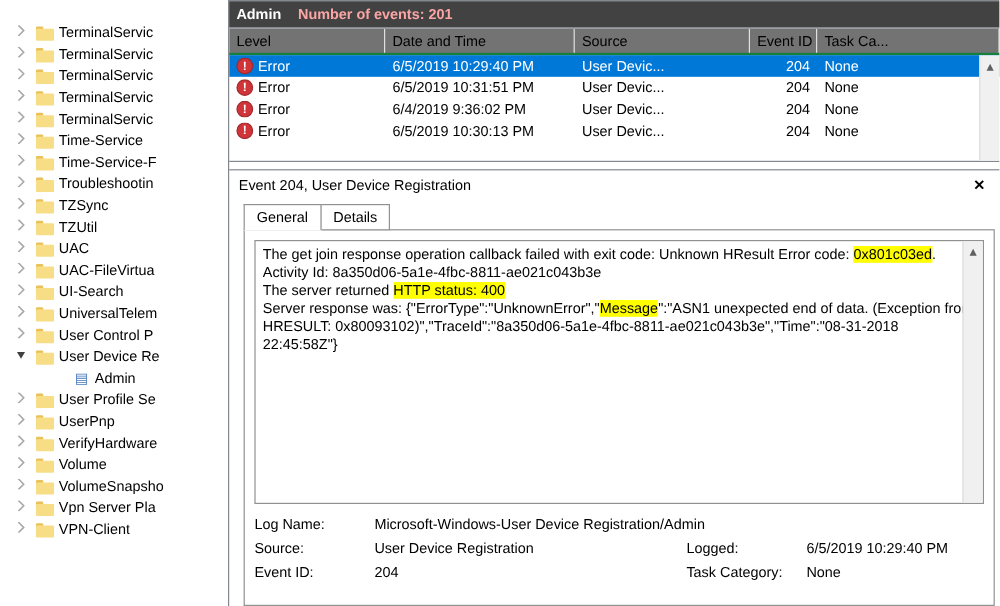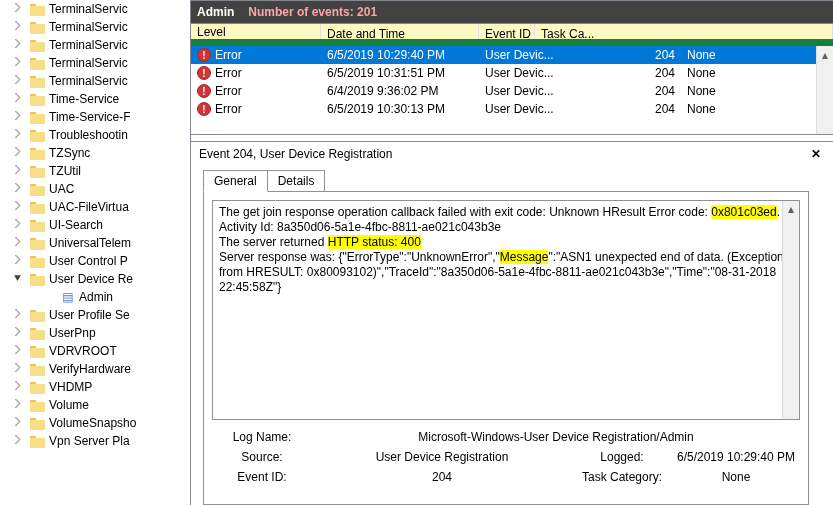--- a/index.html
+++ b/index.html
@@ -1,34 +1,34 @@
 <!DOCTYPE html>
 <html><head>
 <meta charset="utf-8">
 <style>
   * { box-sizing: border-box; font-family: "Segoe UI", Tahoma, sans-serif; font-size: 12px; }
   body { margin: 0; width: 833px; height: 505px; background: #fff; overflow: hidden; display: flex; }
-  .tree-pane { width: 190px; height: 466px; border-right: 1px solid #fff; overflow: hidden; padding-top: 0; background:#fff;}
+  .tree-pane { width: 190px; height: 466px; border-right: 1px solid #fff; overflow: hidden; padding-top: 18px; background:#fff;}
   .tree-item { display: flex; align-items: center; height: 18px; padding-left: 30px; cursor: default; white-space: nowrap; position: relative; }
   .tree-item.admin { padding-left: 60px; background:#fff; }
   .chevron { position:absolute; left:12px; top:2px; width:10px; height:10px; display:flex; align-items:center; justify-content:center; color:#a9a9a9;}
   .tree-item.expanded .chevron { color:#404040; }
   .chevron svg { width:9px; height:9px; }
   .folder-ico { width:16px; height:14px; margin-right:3px; position:relative; }
   .folder-ico::before { content:""; position:absolute; top:2px; left:0; width:6px; height:3px; background:#e8c258; border-radius:1px 1px 0 0;}
   .folder-ico::after { content:""; position:absolute; top:4px; left:0; width:15px; height:10px; background:#f7dd86; border:0 solid #d6b24c; border-radius:1px;}
   .admin-ico { width:16px; height:14px; margin-right:3px; display:flex; align-items:center; justify-content:center; color:#4a7abc; }
   .tree-label { overflow:hidden; text-overflow:clip; }
 
   .right-pane { flex:1; display:flex; flex-direction:column; border:1px solid #828790; border-right:none; border-bottom:none;}
   .header-bar { height:22px; background:#424242; color:#fff; display:flex; align-items:center; padding-left:6px; font-size:12px; }
   .header-bar .count { margin-left:14px; color:#fca5a5; font-weight:bold;}
   .header-bar .title { font-weight:bold;}
   .events-table { height:112px; overflow:hidden; position:relative; border:1px solid #828790; border-left:none; border-right:none;}
-  .thead { display:flex; height:22px; background:#fef9c3; border-bottom:7px solid #15803d; }
+  .thead { display:flex; height:22px; background:#737373; border-bottom:2px solid #15803d; }
   .th { padding:3px 6px; border-right:1px solid #e0e0e0; overflow:hidden; white-space:nowrap; }
   .th.right { text-align:right; }
   .tbody { }
   .trow { display:flex; height:18px; align-items:center; }
   .trow.sel { background:#0078d7; color:#fff; }
   .td { padding:0 6px; overflow:hidden; white-space:nowrap; text-overflow:ellipsis; }
   .td.right { text-align:right; }
   .err-ico { width:14px; height:14px; border-radius:50%; background:#d13438; display:inline-flex; align-items:center; justify-content:center; color:#fff; font-weight:bold; font-size:10px; margin-right:4px; border:1px solid #a02a2e;}
   .c-level{width:130px; display:flex; align-items:center;}
   .c-date{width:158px;}
@@ -37,25 +37,25 @@
   .c-cat{flex:1;}
   .vscroll { position:absolute; right:0; top:22px; bottom:0; width:17px; background:#f0f0f0; border-left:1px solid #dcdcdc;}
   .varrow { height:17px; display:flex; align-items:center; justify-content:center; color:#606060; }
   .detail-pane { flex:1; border:1px solid #828790; border-left:none; border-right:none; border-bottom:none; margin-top:6px; display:flex; flex-direction:column; padding:2px 0 0 0;}
   .detail-title-row { display:flex; align-items:center; padding:3px 8px;gap:48px; }
   .detail-title { flex:1; font-size:12px; }
   .close-x { width:14px; height:14px; font-weight:bold; cursor:pointer; }
   .tabs { display:flex; margin:6px 0 0 12px;align-items:center; }
   .tab { padding:3px 10px; border:1px solid #919191; background:#fff; margin-right:-1px; position:relative; }
   .tab.active { border-bottom:1px solid #fff; z-index:2; }
-  .tab-body { border:1px solid #919191; margin:0 24px 0 12px; margin-top:-1px; flex:1; padding:8px; display:flex; flex-direction:column; overflow:hidden;}
+  .tab-body { border:1px solid #919191; margin:0 4px 0 12px; margin-top:-1px; flex:1; padding:8px; display:flex; flex-direction:column; overflow:hidden;}
   .msgbox { border:1px solid #919191; height:220px; padding:4px 6px; line-height:15px; overflow:hidden; position:relative;}
   .msgbox .vscroll { top:0; }
   .hl { background:#ffff00; }
-  .props { margin-top:10px; display:grid; grid-template-columns:100px 260px 100px 1fr; row-gap:6px;text-align:center; }
+  .props { margin-top:10px; display:grid; grid-template-columns:100px 260px 100px 1fr; row-gap:6px; }
   .plabel { }
 </style>
 </head>
 <body>
 
 <div class="tree-pane" id="tree">
     <div class="tree-item">
       <span class="chevron">
         <svg viewBox="0 0 8 8">
           <path d="M2 0 L6 4 L2 8" fill="none" stroke="currentColor" stroke-width="1.2"></path>
@@ -221,79 +221,71 @@
       <span class="folder-ico"></span>
       <span class="tree-label">UserPnp</span>
     </div>
     <div class="tree-item">
       <span class="chevron">
         <svg viewBox="0 0 8 8">
           <path d="M2 0 L6 4 L2 8" fill="none" stroke="currentColor" stroke-width="1.2"></path>
         </svg>
       </span>
       <span class="folder-ico"></span>
-      <span class="tree-label">VDRVROOT</span>
-    </div>
-    <div class="tree-item">
-      <span class="chevron">
-        <svg viewBox="0 0 8 8">
-          <path d="M2 0 L6 4 L2 8" fill="none" stroke="currentColor" stroke-width="1.2"></path>
-        </svg>
-      </span>
-      <span class="folder-ico"></span>
       <span class="tree-label">VerifyHardware</span>
     </div>
     <div class="tree-item">
       <span class="chevron">
         <svg viewBox="0 0 8 8">
           <path d="M2 0 L6 4 L2 8" fill="none" stroke="currentColor" stroke-width="1.2"></path>
         </svg>
       </span>
       <span class="folder-ico"></span>
-      <span class="tree-label">VHDMP</span>
-    </div>
-    <div class="tree-item">
-      <span class="chevron">
-        <svg viewBox="0 0 8 8">
-          <path d="M2 0 L6 4 L2 8" fill="none" stroke="currentColor" stroke-width="1.2"></path>
-        </svg>
-      </span>
-      <span class="folder-ico"></span>
       <span class="tree-label">Volume</span>
     </div>
     <div class="tree-item">
       <span class="chevron">
         <svg viewBox="0 0 8 8">
           <path d="M2 0 L6 4 L2 8" fill="none" stroke="currentColor" stroke-width="1.2"></path>
         </svg>
       </span>
       <span class="folder-ico"></span>
       <span class="tree-label">VolumeSnapsho</span>
     </div>
     <div class="tree-item">
       <span class="chevron">
         <svg viewBox="0 0 8 8">
           <path d="M2 0 L6 4 L2 8" fill="none" stroke="currentColor" stroke-width="1.2"></path>
         </svg>
       </span>
       <span class="folder-ico"></span>
       <span class="tree-label">Vpn Server Pla</span>
+    </div>
+    <div class="tree-item">
+      <span class="chevron">
+        <svg viewBox="0 0 8 8">
+          <path d="M2 0 L6 4 L2 8" fill="none" stroke="currentColor" stroke-width="1.2"></path>
+        </svg>
+      </span>
+      <span class="folder-ico"></span>
+      <span class="tree-label">VPN-Client</span>
     </div>
   </div>
 
 <div class="right-pane">
   <div class="header-bar">
     <span class="title">Admin</span>
     <span class="count">Number of events: 201</span>
   </div>
 
   <div class="events-table">
     <div class="thead">
       <div class="th c-level">Level</div>
       <div class="th c-date">Date and Time</div>
+      <div class="th c-src">Source</div>
       <div class="th c-id right">Event ID</div>
       <div class="th c-cat">Task Ca...</div>
     </div>
     <div class="tbody" id="tbody">
         <div class="trow sel">
           <div class="td c-level"><span class="err-ico">!</span>Error</div>
           <div class="td c-date">6/5/2019 10:29:40 PM</div>
           <div class="td c-src">User Devic...</div>
           <div class="td c-id right">204</div>
           <div class="td c-cat">None</div>

